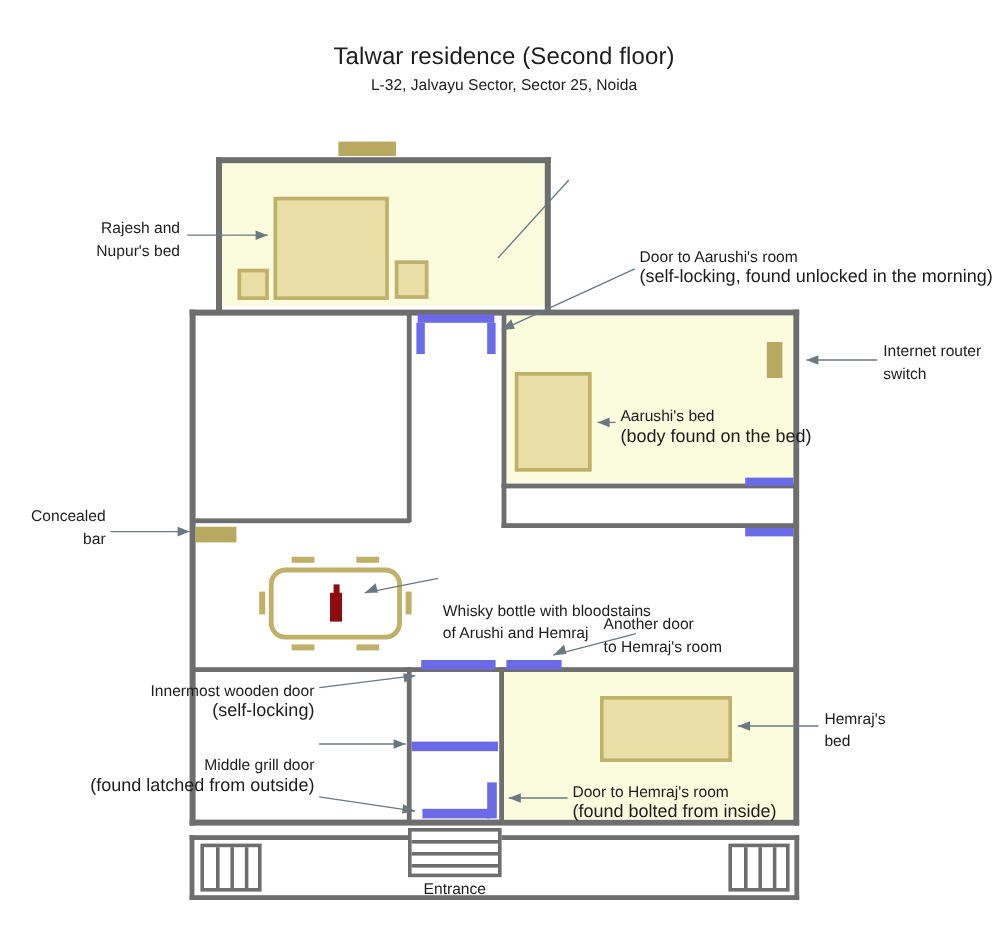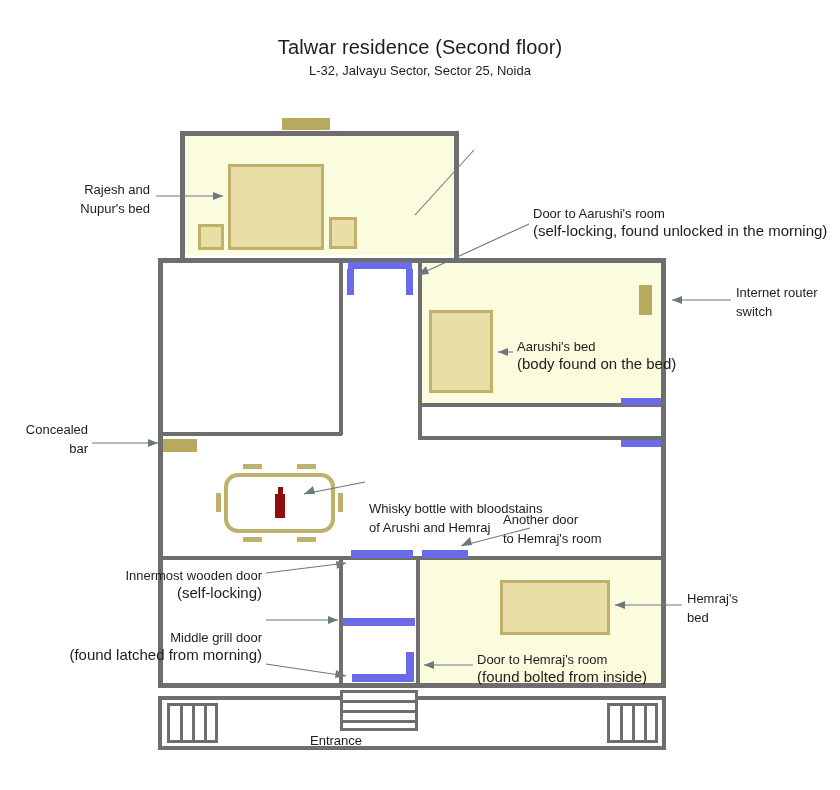--- a/index.html
+++ b/index.html
@@ -125,20 +125,21 @@
     overflow: visible;
     pointer-events: none;
   }
   .leader line { stroke: #6b7880; stroke-width: 1.1; }
   .leader polygon { fill: #6b7880; }
 
   .entrance-label {
     position: absolute;
     font-size: 13px;
     color: #1d1d1d;
+    text-align: center;
   }
 </style>
 </head>
 <body>
 
 <div id="page">
 
   <div class="title">Talwar residence (Second floor)</div>
   <div class="subtitle">L-32, Jalvayu Sector, Sector 25, Noida</div>
 
@@ -263,21 +264,21 @@
     <span>to Hemraj's room</span>
   </div>
 
   <div class="note r" style="left:0px; top:566px; width:262px;">
     <span>Innermost wooden door</span>
     <span class="sub">(self-locking)</span>
   </div>
 
   <div class="note r" style="left:0px; top:628px; width:262px;">
     <span>Middle grill door</span>
-    <span class="sub">(found latched from morning)</span>
+    <span class="sub">(found latched from outside)</span>
   </div>
 
 
   <div class="note" style="left:477px; top:650px;">
     <span>Door to Hemraj's room</span>
     <span class="sub">(found bolted from inside)</span>
   </div>
 
   <div class="note" style="left:687px; top:589px;">
     <span>Hemraj's</span><br>

